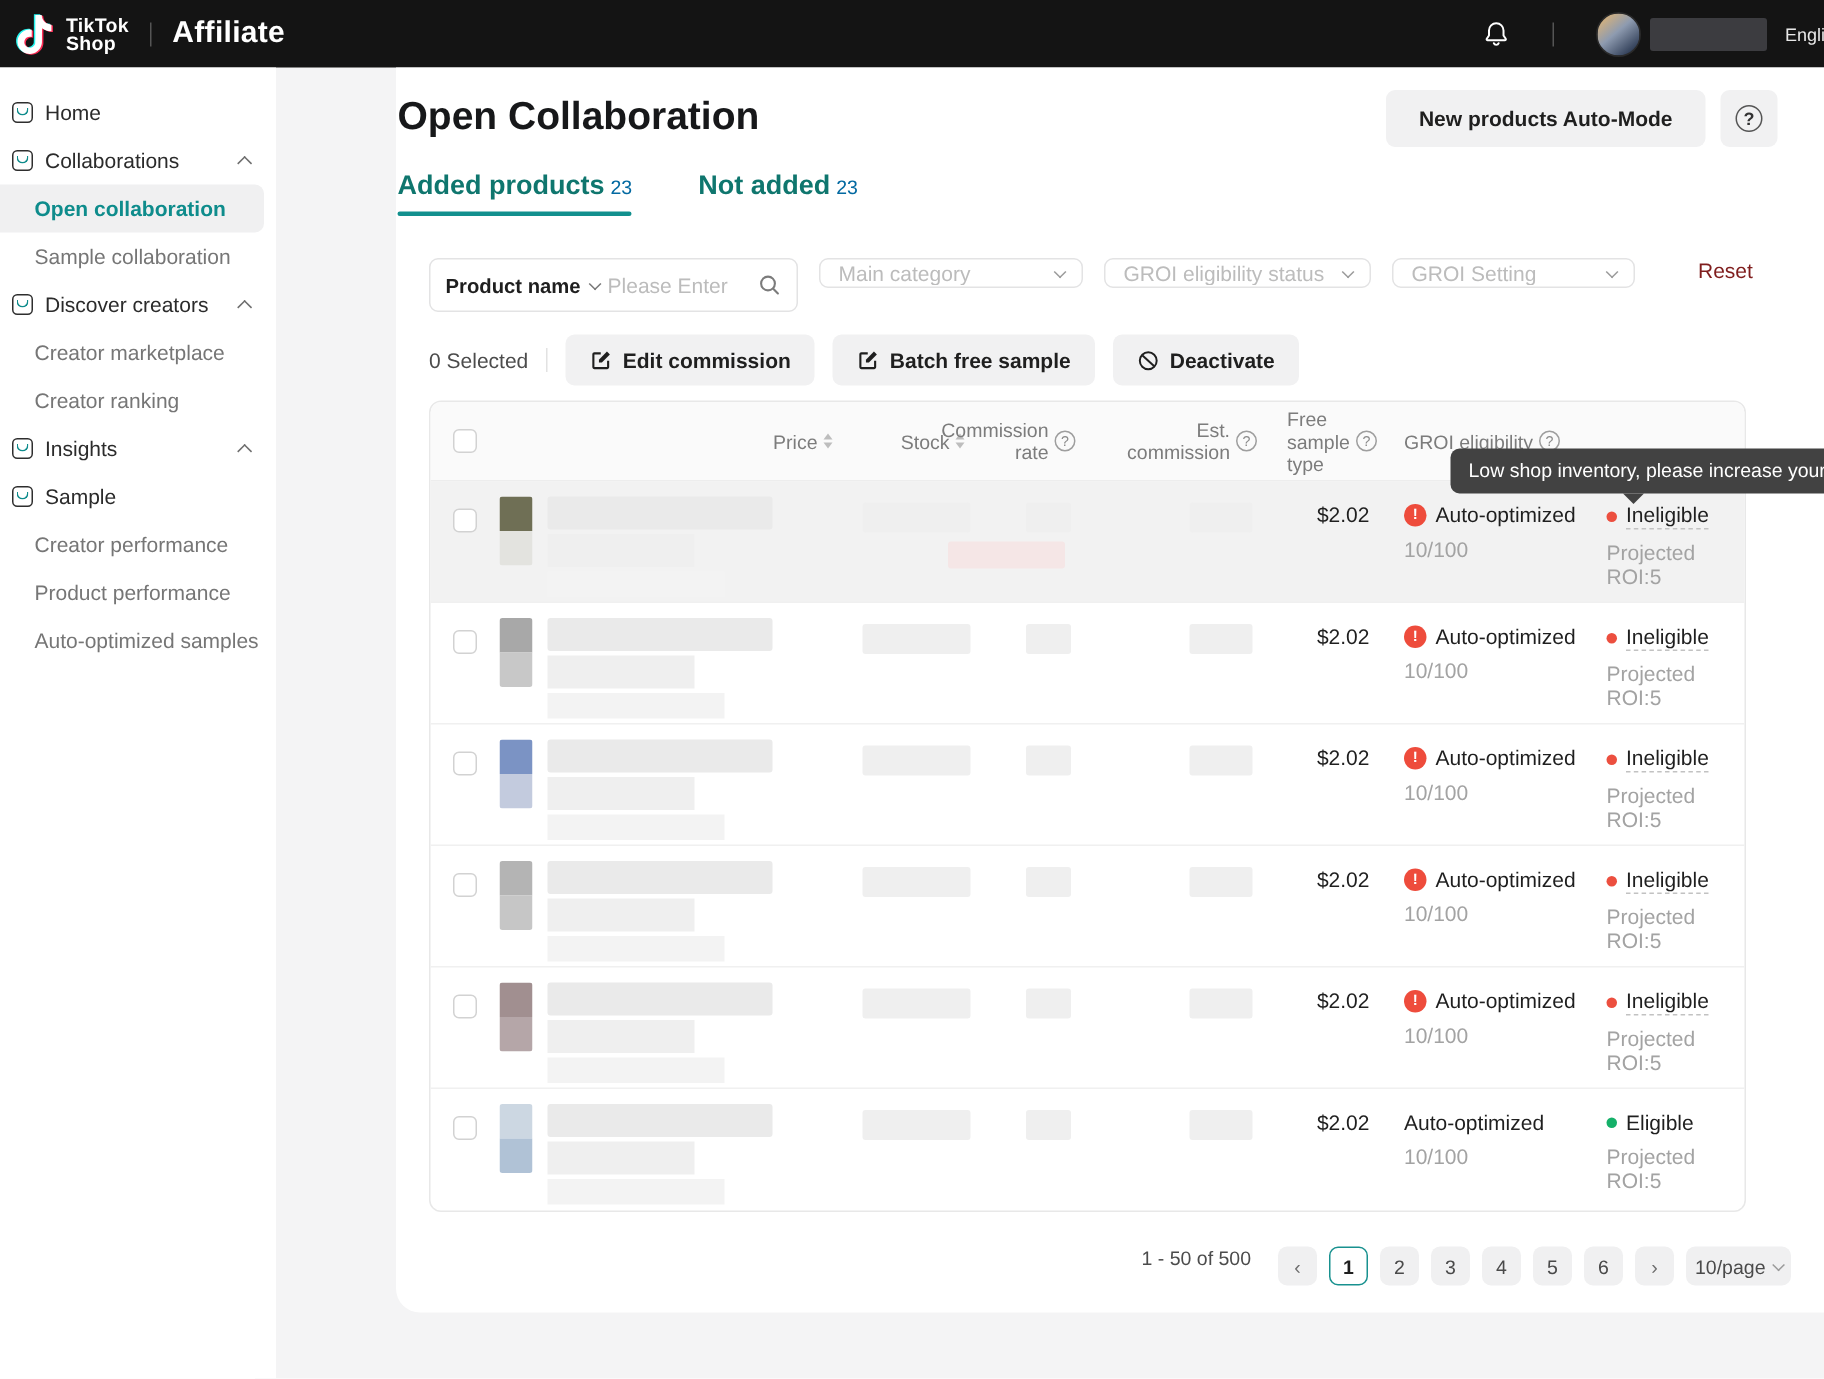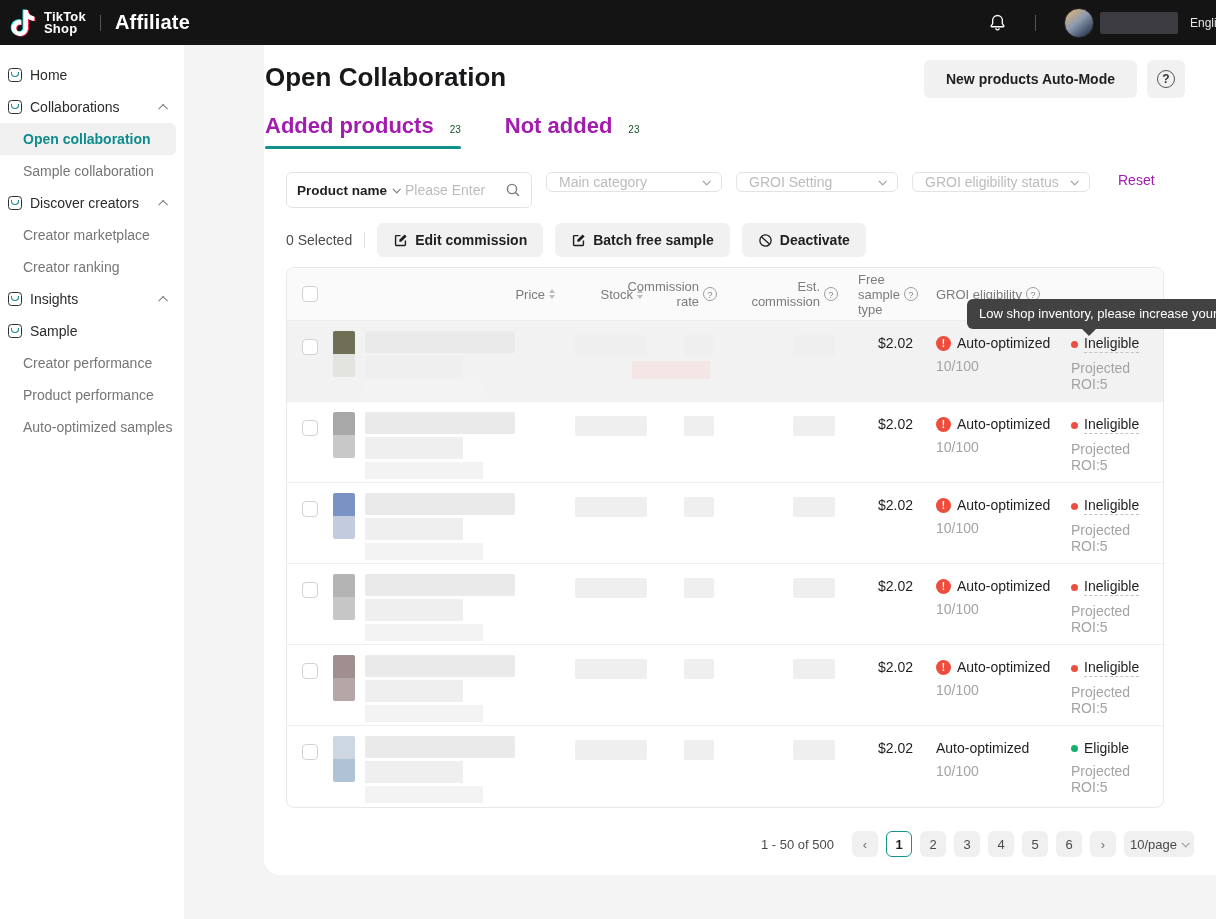--- a/index.html
+++ b/index.html
@@ -33,34 +33,34 @@
   
   .card { position:absolute; left:264px; top:45px; width:952px; height:830px; background:#fff; border-radius:0 0 0 16px; }
   .page-title { position:absolute; left:1px; top:17px; font-size:26px; font-weight:bold; color:#17181a; }
   .head-btn { position:absolute; top:15px; height:38px; background:#f1f1f2; border:none; border-radius:6px;
               font-family:inherit; font-size:14px; font-weight:bold; color:#1f1f1f; cursor:pointer; }
   .btn-automode { right:79px; padding:0 22px; }
   .btn-help { right:31px; width:38px; display:flex; align-items:center; justify-content:center; }
 
   .tabs { position:absolute; left:1px; top:68px; display:flex; gap:44px; }
   .tab { display:flex; align-items:baseline; gap:4px; cursor:pointer; padding-bottom:10px; position:relative; }
-  .tab-label { font-size:22px; font-weight:bold; color:#a21caf; }
-  .tab-count { font-size:10px; color:#14532d;margin-left:12px; }
+  .tab-label { font-size:18px; font-weight:bold; color:#0f766e; }
+  .tab-count { font-size:13px; color:#0369a1; }
   .tab.active::after { content:""; position:absolute; left:0; right:0; bottom:0; height:3px; background:#12908e; border-radius:2px; }
 
   
   .filters { position:absolute; left:22px; top:127px; display:flex; align-items:flex-start; gap:14px; }
   .combo { width:246px; height:36px; border:1px solid #e3e3e4; border-radius:6px; display:flex; align-items:center; padding:0 10px; gap:6px; background:#fff; }
   .combo-label { font-size:13.5px; font-weight:bold; color:#1f1f1f; white-space:nowrap; }
   .caret-down { width:6px; height:6px; border-right:1.4px solid #777; border-bottom:1.4px solid #777; transform:rotate(45deg) translateY(-1px); flex:0 0 auto; }
   .caret-gray { border-color:#9a9a9a; }
   .placeholder { font-size:14px; color:#bcbcbc; white-space:nowrap; overflow:hidden; flex:1; }
   .select { height:20px; border:1px solid #e3e3e4; border-radius:6px; display:flex; align-items:center; justify-content:space-between; padding:0 12px; background:#fff; cursor:pointer; }
   .sel-cat { width:176px; } .sel-groi { width:162px; } .sel-status { width:178px; }
-  .reset { font-size:14px; color:#a21caf; margin-left:14px; cursor:default; }
+  .reset { font-size:14px; color:#7f1d1d; margin-left:28px; cursor:default; }
 
   
   .actions { position:absolute; left:22px; top:178px; display:flex; align-items:center; gap:12px; }
   .sel-info { font-size:14px; color:#4c4c4c; }
   .v-div { width:1px; height:16px; background:#e2e2e2; }
   .act-btn { height:34px; background:#f1f1f2; border:none; border-radius:6px; padding:0 16px; display:flex; align-items:center; gap:7px;
              font-family:inherit; font-size:14px; font-weight:bold; color:#1f1f1f; cursor:pointer; }
 
   
   .table { position:absolute; left:22px; top:222px; width:878px; border:1px solid #e8e8e8; border-radius:8px; overflow:hidden; background:#fff; }
@@ -93,21 +93,21 @@
   .money { font-size:14px; color:#1f1f1f; }
   .sample-line { display:flex; align-items:center; gap:6px; }
   .warn-icon { width:15px; height:15px; border-radius:50%; background:#ee4c3c; color:#fff; font-size:10px; font-weight:bold; display:inline-flex; align-items:center; justify-content:center; flex:0 0 auto; }
   .sub-gray { color:#a3a3a3; font-size:14px; margin-top:7px; }
   .status-line { display:flex; align-items:center; gap:6px; }
   .dot { width:7px; height:7px; border-radius:50%; flex:0 0 auto; }
   .status-label.dashed { border-bottom:1.5px dashed #c2c2c2; padding-bottom:1px; }
   .indent { padding-left:13px; }
 
   
-  .pagination { position:absolute; top:786px; right:22px; display:flex; align-items:center; gap:8px; }
+  .pagination { position:absolute; top:786px; right:22px; display:flex; gap:8px; }
   .pg-range { font-size:13px; color:#4c4c4c; margin-right:10px; }
   .pg-btn { min-width:26px; height:26px; border-radius:6px; background:#f0f0f1; border:none; font-family:inherit; font-size:13px; color:#4a4a4a;
             display:flex; align-items:center; justify-content:center; cursor:pointer; padding:0 6px; }
   .pg-btn.active { background:#fff; border:1px solid #18918f; color:#1f1f1f; font-weight:bold; }
   .pg-arrow { font-size:13px; color:#6f6f6f; }
   .pg-size { gap:5px; }
 
   
   .tooltip { position:absolute; left:967px; top:299px; background:#424242; color:#fff; font-size:13px; padding:7px 12px 8px 12px;
              border-radius:6px; white-space:nowrap; z-index:9; }
@@ -225,26 +225,26 @@
         <svg width="16" height="16" viewBox="0 0 16 16" fill="none" stroke="#7b7b7b" stroke-width="1.4" stroke-linecap="round">
           <circle cx="7" cy="7" r="4.6"></circle>
             <path d="M10.5 10.5 L13.6 13.6"></path>
         </svg>
       </span>
     </div>
     <div class="select sel-cat">
       <span class="placeholder">Main category</span>
       <span class="caret-down caret-gray"></span>
     </div>
+    <div class="select sel-status">
+      <span class="placeholder">GROI eligibility status</span>
+      <span class="caret-down caret-gray"></span>
+    </div>
     <div class="select sel-groi">
       <span class="placeholder">GROI Setting</span>
-      <span class="caret-down caret-gray"></span>
-    </div>
-    <div class="select sel-status">
-      <span class="placeholder">GROI eligibility status</span>
       <span class="caret-down caret-gray"></span>
     </div>
     <span class="reset">Reset</span>
   </div>
 
   <div class="actions">
     <span class="sel-info">
       <span>0</span> <span>Selected</span>
     </span>
     <span class="v-div"></span>

